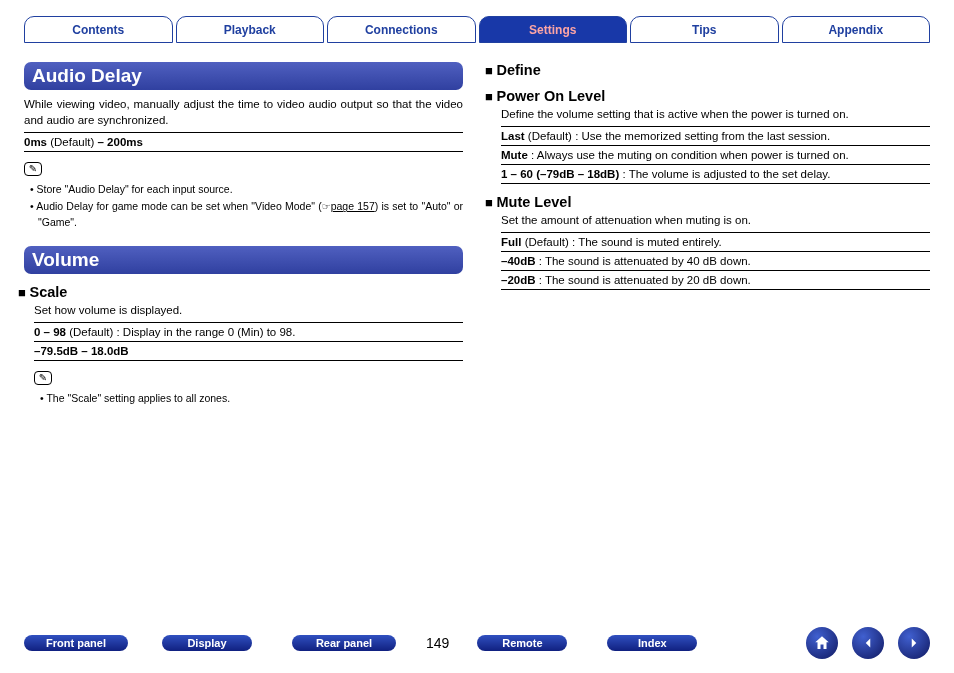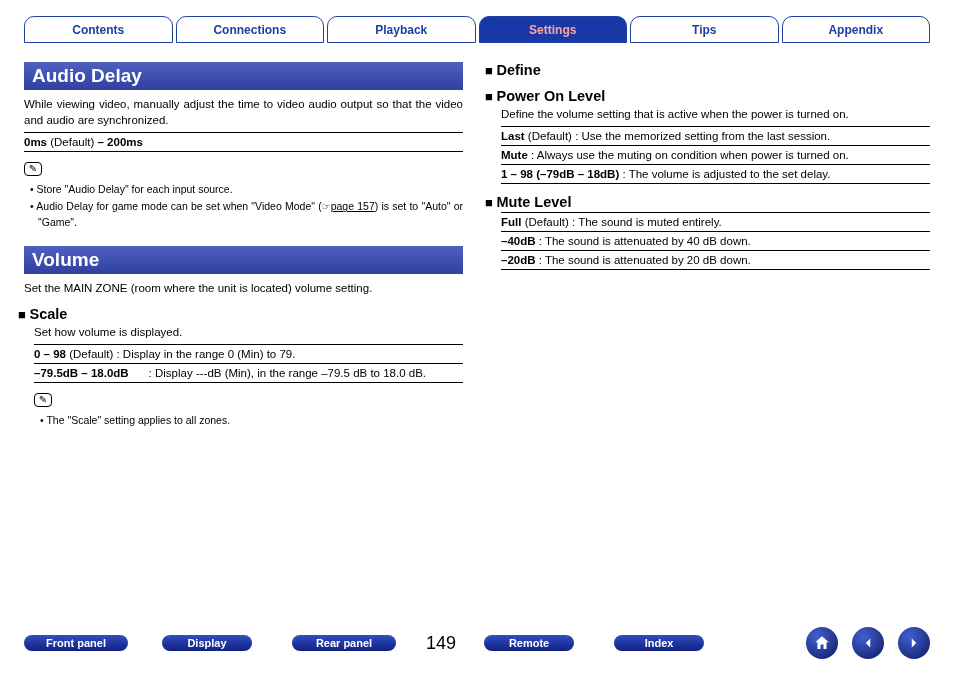--- a/index.html
+++ b/index.html
@@ -45,20 +45,21 @@
     flex: 1;
     min-width: 0;
   }
   .section-bar {
     background: linear-gradient(#5060c0, #3040a0);
     color: #fff;
     font-size: 19px;
     font-weight: bold;
     padding: 3px 8px;
     margin-bottom: 6px;
+    border-radius: 7px;
   }
   .desc {
     font-size: 11.5px;
     line-height: 1.4;
     text-align: justify;
     margin: 2px 0 4px 0;
   }
   .hr-row {
     border-top: 1px solid #000;
     padding: 3px 0;
@@ -125,21 +126,21 @@
     font-weight: bold;
     padding: 2px 0;
     width: 104px;
     text-align: center;
     border-radius: 14px;
     margin-right: 34px;
     cursor: pointer;
   }
   .pill.small { width: 90px; margin-right: 40px; }
   .page-num {
-    font-size: 18px;
+    font-size: 14px;
     margin: 0 28px 0 -4px;
   }
   .circ {
     width: 32px;
     height: 32px;
     border-radius: 50%;
     background: radial-gradient(circle at 35% 30%, #4060d0, #101860);
     color: #fff;
     display: inline-flex;
     align-items: center;
@@ -149,22 +150,22 @@
   }
   .circ svg { width: 18px; height: 18px; }
   .spacer { flex: 1; }
   b { font-weight: bold; }
 </style>
 </head>
 <body>
 
 <div class="top-tabs">
   <div class="top-tab">Contents</div>
+  <div class="top-tab">Playback</div>
   <div class="top-tab">Connections</div>
-  <div class="top-tab">Playback</div>
   <div class="top-tab active">Settings</div>
   <div class="top-tab">Tips</div>
   <div class="top-tab">Appendix</div>
 </div>
 
 <div class="content">
 
   <div class="col">
     <div class="section-bar">Audio Delay</div>
     <div class="desc">While viewing video, manually adjust the time to video audio output so that the video and audio are synchronized.</div>
@@ -175,32 +176,30 @@
     <div class="pen-icon">✎</div>
     <ul class="note-list">
       <li>Store "Audio Delay" for each input source.</li>
       <li>
         <span>Audio Delay for game mode can be set when "Video Mode" (</span><span class="hand">☞</span><span class="link">page 157</span><span>) is set to "Auto" or "Game".</span>
       </li>
     </ul>
 
     <div style="height:14px"></div>
     <div class="section-bar">Volume</div>
-    <div class="desc">Set the MAIN ZONE (room where the unit is located) volume setting.</div>
 
     <div class="subhead">Scale</div>
     <div class="indent-block">
       <div class="desc" style="margin-top:0">Set how volume is displayed.</div>
       <div class="hr-row">
-        <b>0 – 98</b><span> (Default)</span><span> : Display in the range 0 (Min) to 79.</span>
+        <b>0 – 98</b><span> (Default)</span><span> : Display in the range 0 (Min) to 98.</span>
       </div>
       <div class="hr-row hr-bottom" style="padding-left:0;">
         <div style="display:flex;gap:16px;">
           <b style="white-space:nowrap">–79.5dB – 18.0dB</b>
-          <span style="padding-left:4px;text-align:justify"> : Display ---dB (Min), in the range –79.5 dB to 18.0 dB.</span>
         </div>
       </div>
       <div class="pen-icon">✎</div>
       <ul class="note-list">
         <li>The "Scale" setting applies to all zones.</li>
       </ul>
     </div>
   </div>
 
   <div class="col">
@@ -209,26 +208,27 @@
     <div class="subhead">Power On Level</div>
     <div class="indent-block">
       <div class="desc" style="margin-top:0">Define the volume setting that is active when the power is turned on.</div>
       <div class="hr-row">
         <b>Last</b><span> (Default)</span><span> : Use the memorized setting from the last session.</span>
       </div>
       <div class="hr-row">
         <b>Mute</b><span> : Always use the muting on condition when power is turned on.</span>
       </div>
       <div class="hr-row hr-bottom">
-        <b>1 – 98 (–79dB – 18dB)</b><span> : The volume is adjusted to the set delay.</span>
+        <b>1 – 60 (–79dB – 18dB)</b><span> : The volume is adjusted to the set delay.</span>
       </div>
     </div>
 
     <div class="subhead">Mute Level</div>
     <div class="indent-block">
+      <div class="desc" style="margin-top:0">Set the amount of attenuation when muting is on.</div>
       <div class="hr-row">
         <b>Full</b><span> (Default)</span><span> : The sound is muted entirely.</span>
       </div>
       <div class="hr-row">
         <b>–40dB</b><span> : The sound is attenuated by 40 dB down.</span>
       </div>
       <div class="hr-row hr-bottom">
         <b>–20dB</b><span> : The sound is attenuated by 20 dB down.</span>
       </div>
     </div>

